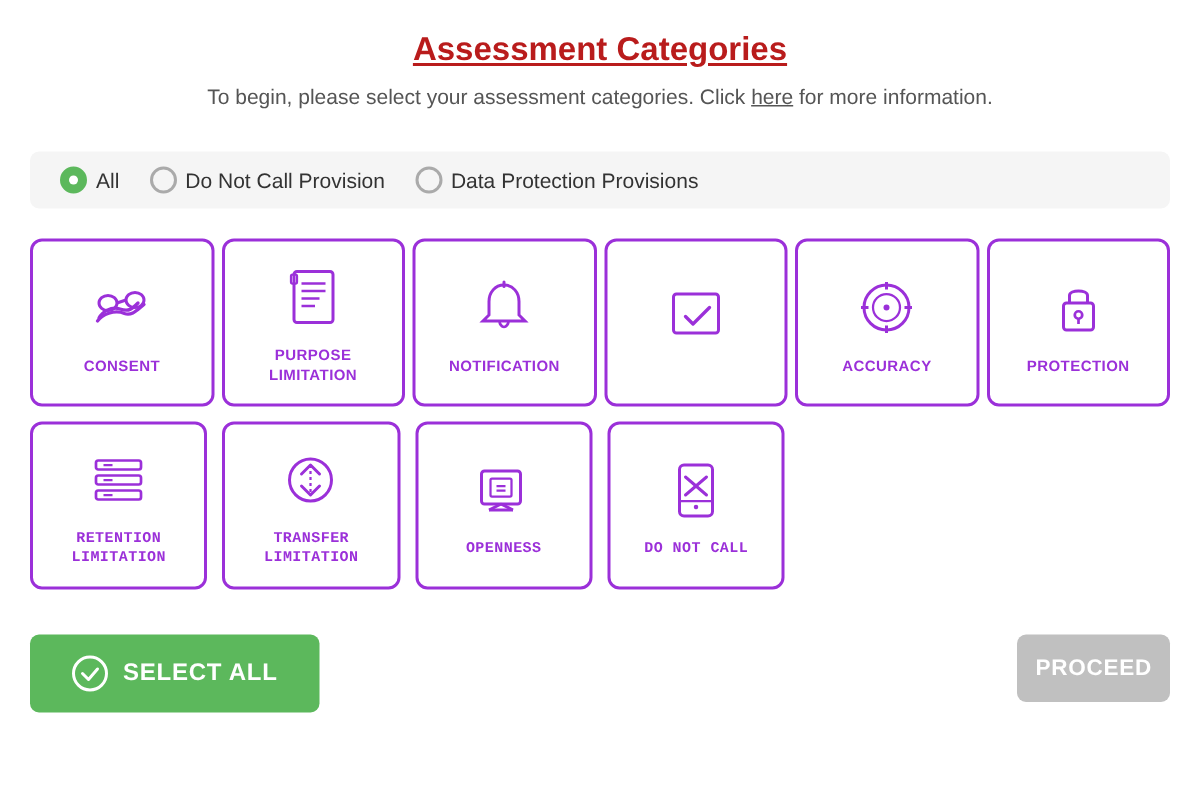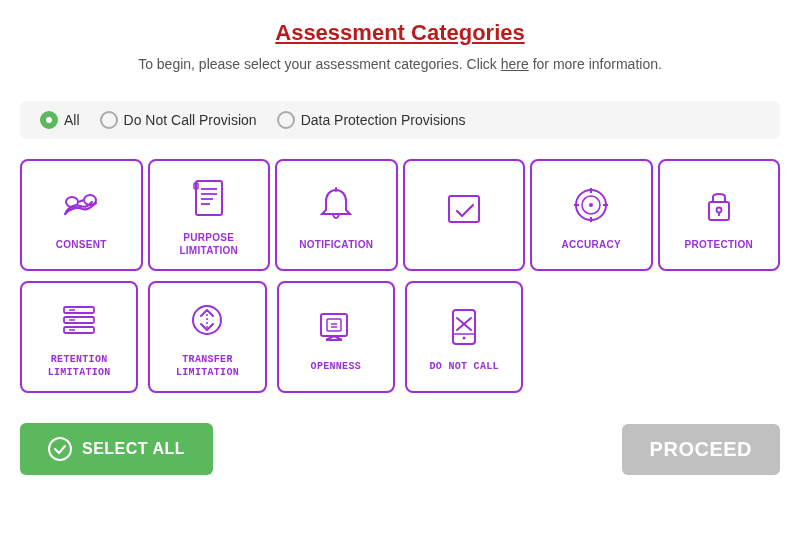--- a/index.html
+++ b/index.html
@@ -116,21 +116,21 @@
       line-height: 1.3;
       letter-spacing: 0.3px;
     }
     .empty-card {
       border: none;
     }
     .bottom-bar {
       display: flex;
       justify-content: space-between;
       width: 100%;
-      align-items: flex-end;
+      align-items: flex-start;
       margin-top: 10px;
       gap: 28px;
     }
     .select-all-btn {
       background: #5cb85c;
       color: #fff;
       border: none;
       border-radius: 6px;
       padding: 14px 28px;
       font-size: 16px;
@@ -148,22 +148,22 @@
       border: 2px solid #fff;
       display: flex;
       align-items: center;
       justify-content: center;
     }
     .proceed-btn {
       background: #c0c0c0;
       color: #fff;
       border: none;
       border-radius: 6px;
-      padding: 14px 28px;
-      font-size: 20px;
+      padding: 14px 12px;
+      font-size: 15px;
       font-weight: bold;
       cursor: pointer;
       letter-spacing: 0.5px;
     }
   </style>
 </head>
 <body>
 
 <h1>Assessment Categories</h1>
 <p class="subtitle">

